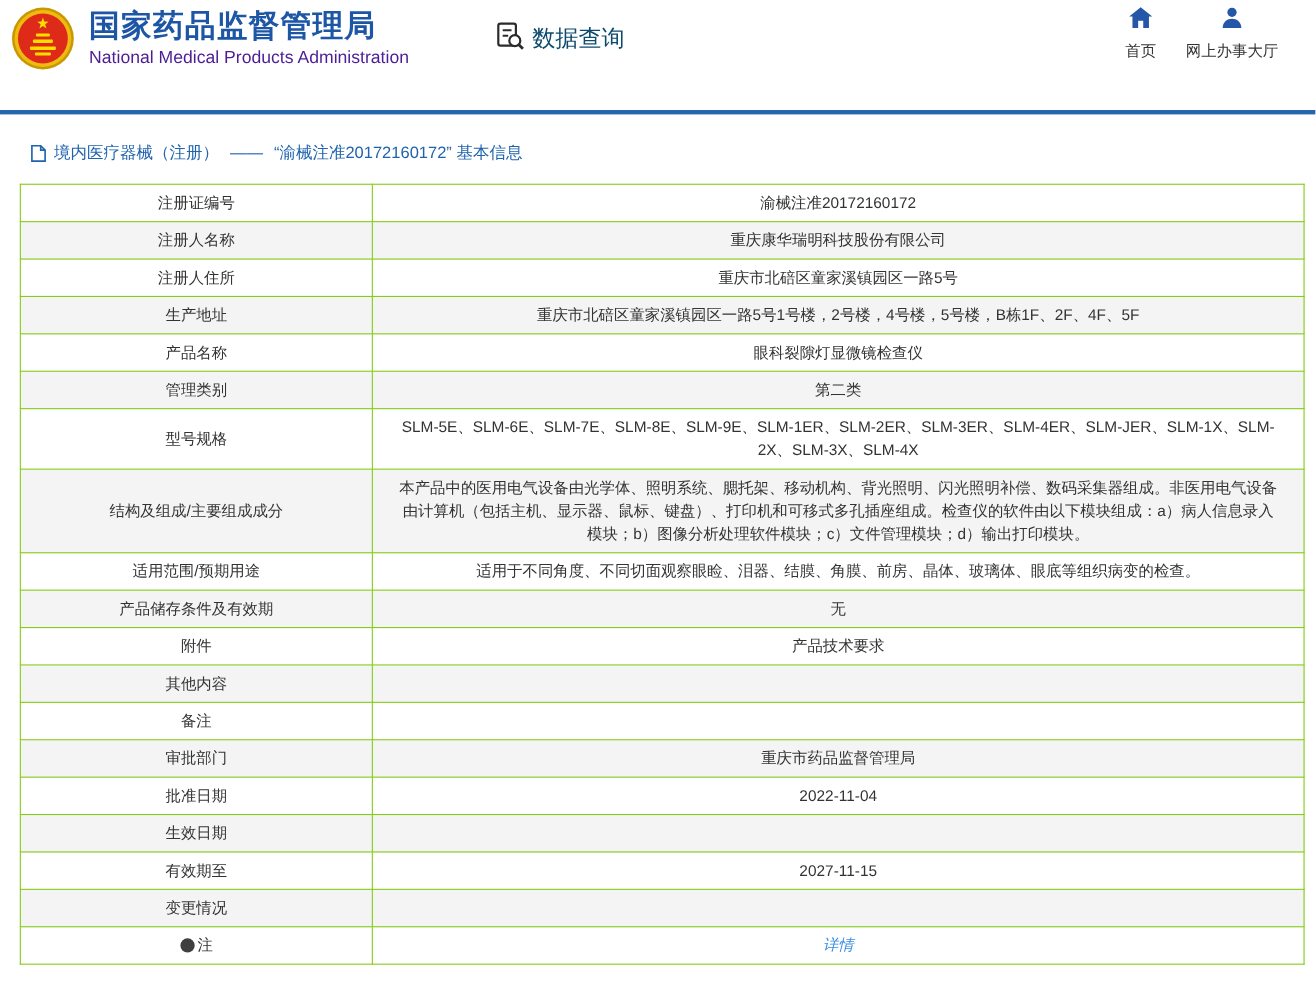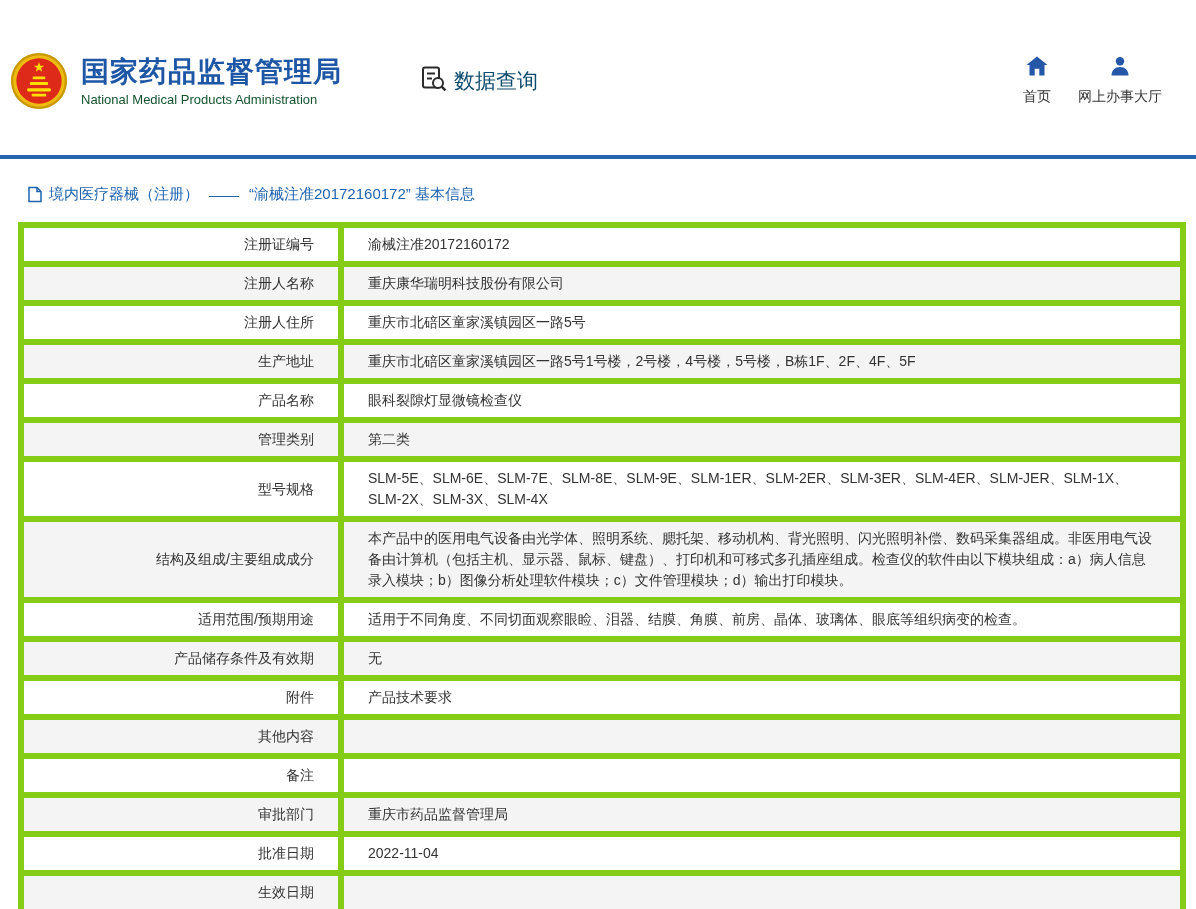--- a/index.html
+++ b/index.html
@@ -5,37 +5,36 @@
   * { margin:0; padding:0; box-sizing:border-box; }
   html,body { background:#ffffff; }
   body {
     width:1196px;
     font-family:"Liberation Sans","DejaVu Sans",sans-serif;
     color:#333;
   }
   
   .site-header {
     display:flex;
-    align-items:center;
+    align-items:flex-start;
     justify-content:space-between;
-    height:144px;
+    height:100px;
     padding:6px 34px 10px 10px;
-    margin-top:11px;
   }
   .header-left { display:flex; align-items:center; }
   .emblem { width:58px; height:58px; flex:0 0 auto; }
   .org-names { margin-left:13px; }
   .org-cn {
     font-size:28px;
     font-weight:bold;
     color:#1c56a5;
     letter-spacing:1px;
     line-height:32px;
   }
-  .org-en { font-size:13px; color:#14532d; margin-top:4px; }
+  .org-en { font-size:16px; color:#4c1d95; margin-top:4px; }
   .query-section {
     display:flex;
     align-items:center;
     margin-left:78px;
     font-size:21px;
     color:#0c4a6e;
   }
   .query-section svg { margin-right:7px; }
   .header-nav { display:flex; gap:27px; }
   .nav-item {
@@ -60,26 +59,27 @@
   .breadcrumb svg { margin-right:7px; flex:0 0 auto; }
   .breadcrumb .sep { margin:0 10px; }
   
   .table-wrap { padding:2px 10px 10px 18px; }
   table.info-table {
     width:100%;
     border-collapse:collapse;
     border:1px solid #dcdcdc;
   }
   table.info-table td {
-    border:6px solid #84cc16;
+    border:1px solid #84cc16;
     font-size:14px;
     padding:6px 24px;
     line-height:21px;
     height:34px;
     vertical-align:middle;
+    text-align:center;
   }
   td.label-cell {
     width:320px;
     text-align:right;
     padding-right:20px;
     color:#333;
     white-space:nowrap;
   }
   td.value-cell { text-align:left; color:#333;margin-left:48px; }
   table.info-table tr:nth-child(even) { background:#f4f4f4; }

